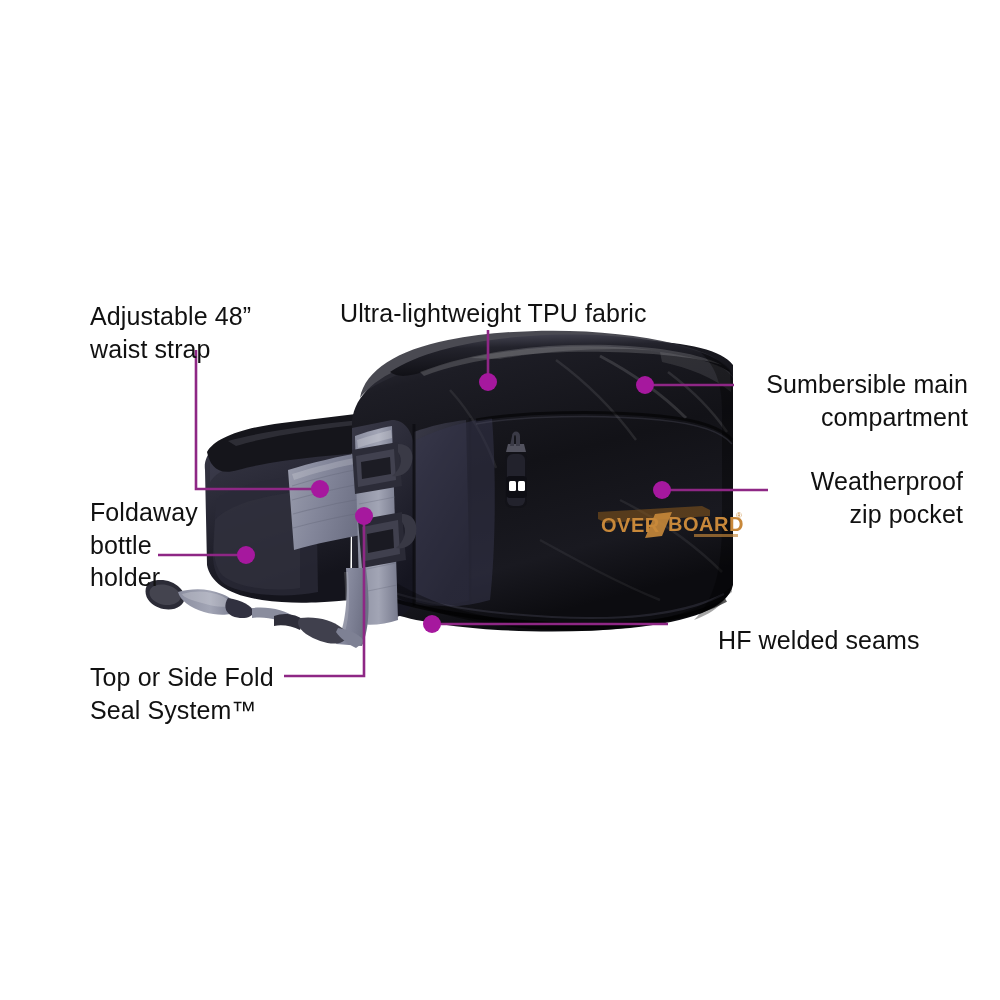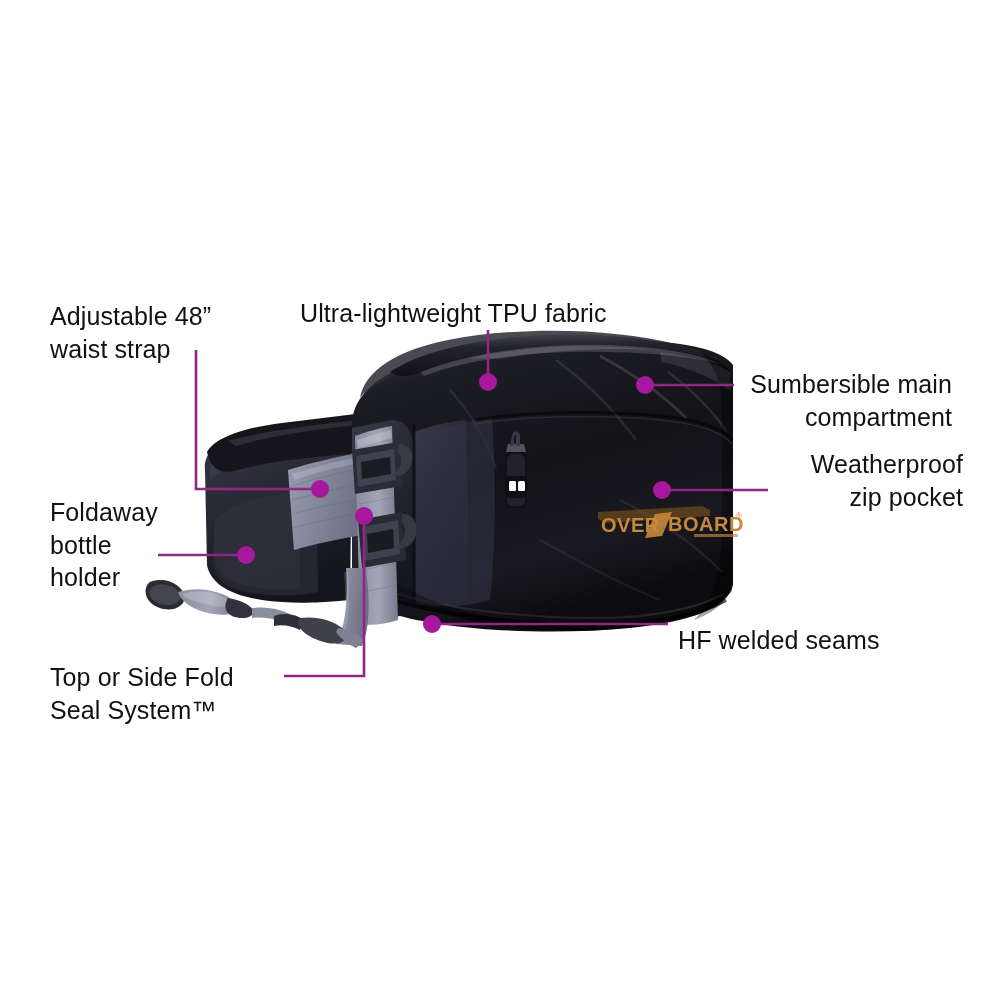--- a/index.html
+++ b/index.html
@@ -26,21 +26,21 @@
     position: absolute;
     color: #111111;
     font-family: "Liberation Sans", sans-serif;
     font-size: 25px;
     line-height: 1.30;
     letter-spacing: 0.1px;
     white-space: pre-line;
     font-weight: 400;
   }
   .align-right { text-align: right; }
-  .align-left  { text-align: left; }
+  .align-left  { text-align: left; margin-left: 40px; }
 </style>
 </head>
 <body>
 
 <div id="page">
 
   <svg id="product-svg" viewBox="0 0 1000 1000">
     <defs>
       <linearGradient id="gMainBody" x1="0" y1="0" x2="0.35" y2="1">
         <stop offset="0%" stop-color="#34343f"></stop>
@@ -293,24 +293,24 @@
       <circle cx="246" cy="555" r="9"></circle>
       <circle cx="364" cy="516" r="9"></circle>
     </g>
   </svg>
 
   <div class="callout-label align-left" style="left:50px; top:300px; width:330px;">Adjustable 48”
 waist strap</div>
 
   <div class="callout-label align-left" style="left:300px; top:297px; width:420px;">Ultra-lightweight TPU fabric</div>
 
-  <div class="callout-label align-right" style="left:612px; top:368px; width:340px;">Sumbersible main
+  <div class="callout-label align-right" style="left:628px; top:368px; width:340px;">Sumbersible main
 compartment</div>
 
-  <div class="callout-label align-right" style="left:620px; top:448px; width:343px;text-align:right;">Weatherproof
+  <div class="callout-label align-right" style="left:620px; top:465px; width:343px;text-align:right;">Weatherproof
 zip pocket</div>
 
   <div class="callout-label align-left" style="left:678px; top:624px; width:320px;">HF welded seams</div>
 
   <div class="callout-label align-left" style="left:50px; top:496px; width:180px;">Foldaway
 bottle
 holder</div>
 
   <div class="callout-label align-left" style="left:50px; top:661px; width:330px;">Top or Side Fold
 Seal System™</div>

